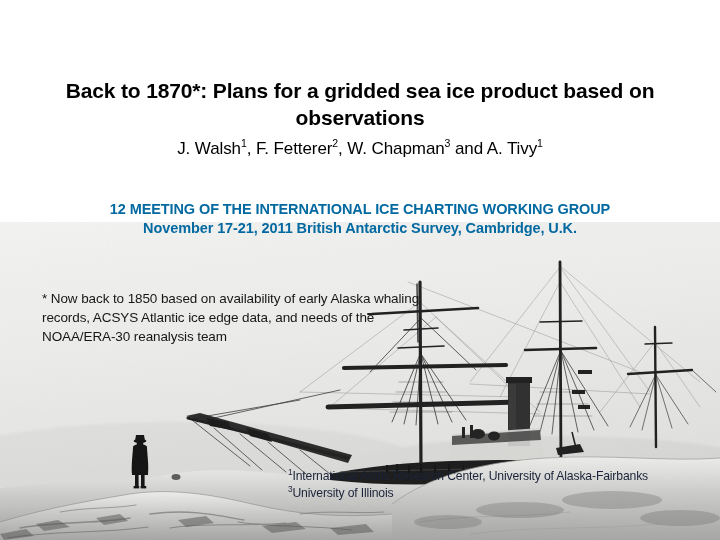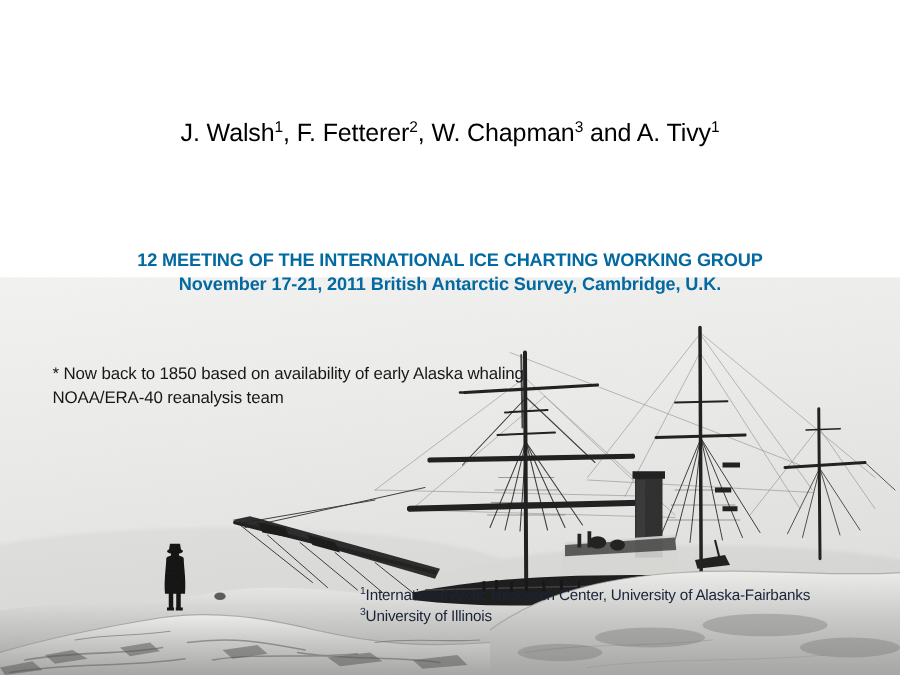--- a/index.html
+++ b/index.html
@@ -29,22 +29,22 @@
   #slide-title {
     font-size: 21px;
     font-weight: bold;
     color: #000000;
     line-height: 1.28;
     letter-spacing: -0.15px;
     padding: 0 26px;
     box-sizing: border-box;
   }
   #author-line {
-    margin-top: 18px;
-    font-size: 20px;
+    margin-top: 7px;
+    font-size: 17px;
     font-weight: normal;
     color: #000000;
     letter-spacing: -0.1px;
   }
   #author-line sup {
     font-size: 0.62em;
     vertical-align: super;
     line-height: 0;
   }
 
@@ -350,33 +350,38 @@
 
       <ellipse cx="176" cy="255" rx="4.5" ry="3" fill="#2b2b29" opacity="0.75"></ellipse>
 
       <rect x="0" y="0" width="720" height="318" filter="url(#grain)" opacity="0.5"></rect>
 
       <rect x="0" y="0" width="720" height="318" fill="#a9a9a0" opacity="0.035"></rect>
     </svg>
   </div>
 
   <div id="title-block">
+    <div id="slide-title">
+      <span>Back to 1870*:  Plans for a gridded sea ice product based</span>
+      <span>on observations</span>
+    </div>
     <div id="author-line">
       <span>J. Walsh</span><sup>1</sup><span>, </span><span>F. Fetterer</span><sup>2</sup><span>, </span><span>W. Chapman</span><sup>3</sup><span> and </span><span>A. Tivy</span><sup>1</sup>
     </div>
   </div>
 
   <div id="meeting-block">
     <div class="meeting-line">12 MEETING OF THE INTERNATIONAL ICE CHARTING WORKING GROUP</div>
     <div class="meeting-line second">November 17-21, 2011 British Antarctic Survey, Cambridge, U.K.</div>
   </div>
 
   <div id="footnote">
     <div>* Now back to 1850 based on availability of early Alaska whaling</div>
-    <div>NOAA/ERA-40 reanalysis team</div>
+    <div>records, ACSYS Atlantic ice edge data, and needs of the</div>
+    <div>NOAA/ERA-30 reanalysis team</div>
   </div>
 
   <div id="affiliations">
     <div class="aff-line"><sup>1</sup><span>International Arctic Research Center, University of Alaska-Fairbanks</span></div>
     <div class="aff-line"><sup>3</sup><span>University of Illinois</span></div>
   </div>
 
 </div>
 
 </body></html>

